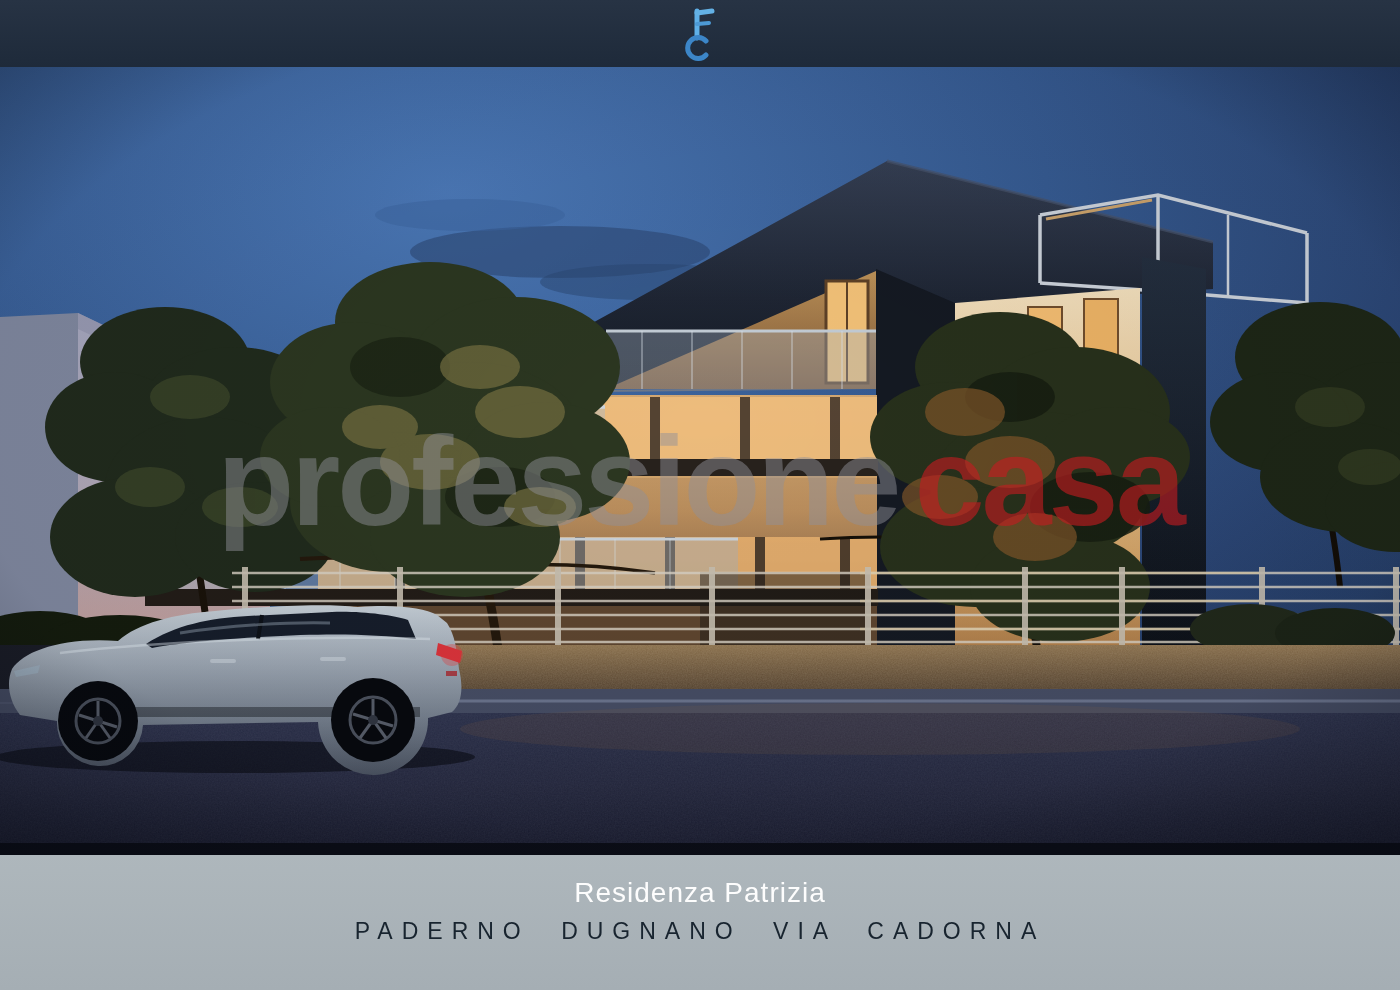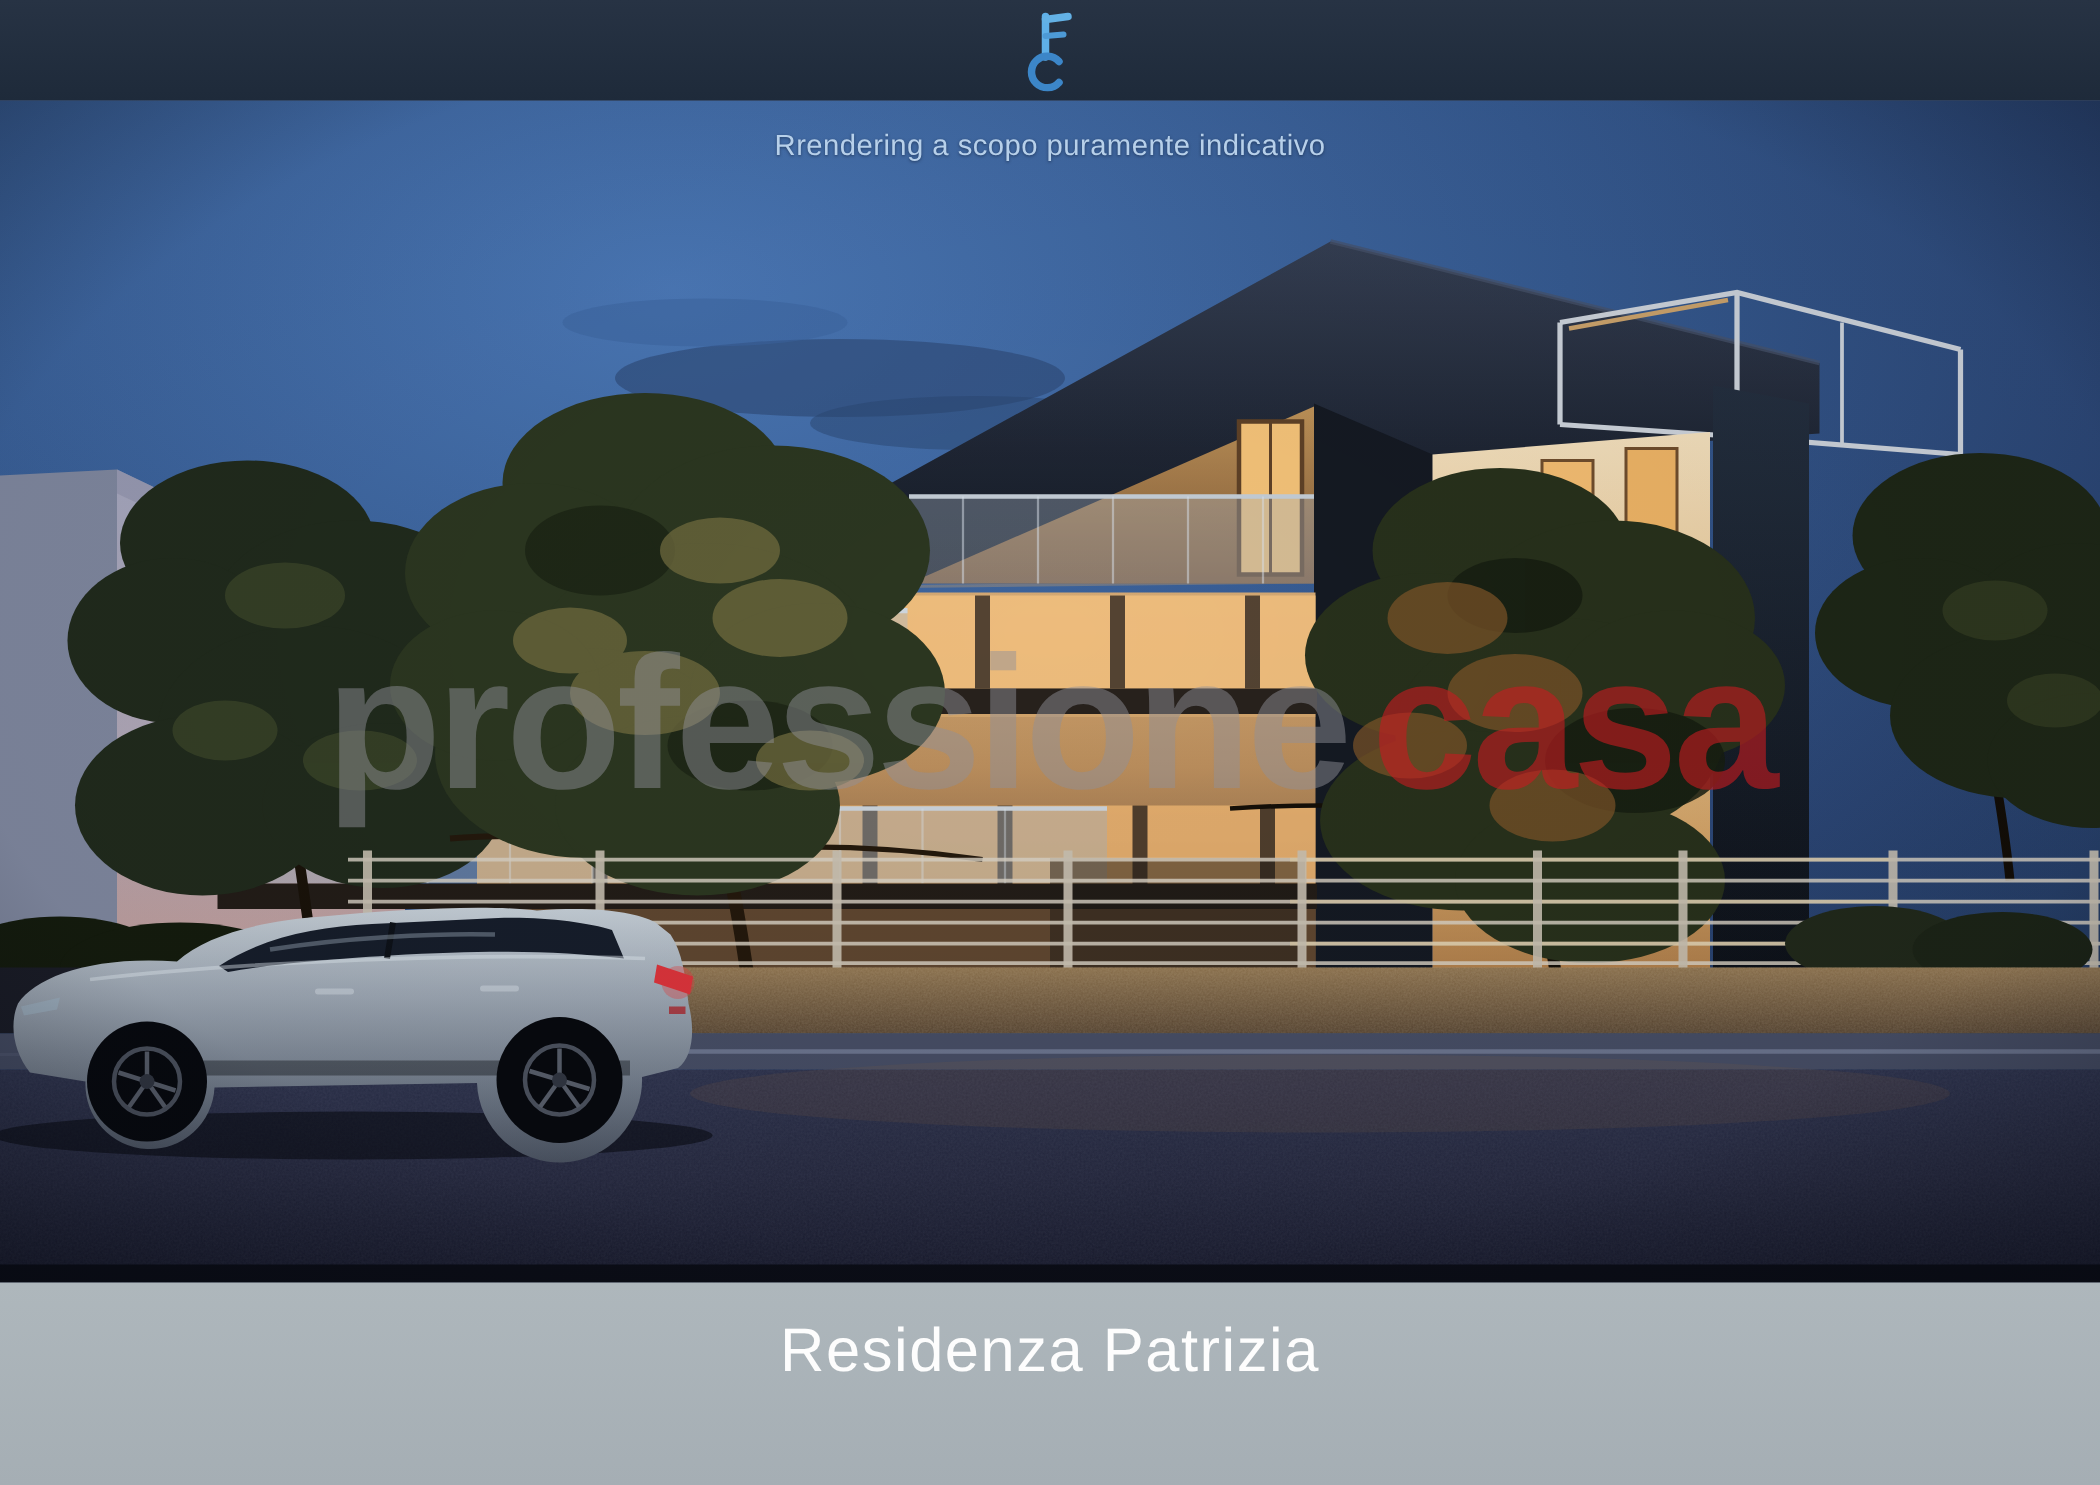--- a/index.html
+++ b/index.html
@@ -29,21 +29,21 @@
   }
   .watermark .wm-gray{color:rgba(145,145,152,.48);margin-top:41px;}
   .watermark .wm-red{color:rgba(196,28,33,.62);margin-left:16px;}
   
   .footer{
     position:absolute;top:855px;left:0;width:1400px;height:135px;
     background:linear-gradient(#aeb7bc,#a5aeb4);
     display:flex;flex-direction:column;align-items:center;justify-content:flex-start;
   }
   .footer .title{
-    margin-top:22px;font-size:41px;font-weight:normal;color:#fdfdfd;
+    margin-top:22px;font-size:28px;font-weight:normal;color:#fdfdfd;
     letter-spacing:1px;
   }
   .footer .subtitle{
     margin-top:9px;font-size:23px;font-weight:normal;color:#18242f;
     letter-spacing:9px;word-spacing:16px;
   }
 </style>
 </head>
 <body>
 
@@ -438,22 +438,22 @@
           <circle cx="452" cy="588" r="11" fill="rgba(230,60,60,.35)"></circle>
           <path d="M438,576 L462,584 L460,596 L436,588 Z" fill="#d8333a"></path>
           <rect x="446" y="604" width="11" height="5" fill="#a8262c" opacity=".8"></rect>
         </g>
         <polygon points="14,604 40,598 38,606 16,610" fill="#9fb4c4" opacity=".6"></polygon>
       </g>
 
       <rect x="0" y="0" width="1400" height="788" fill="url(#vigGrad)"></rect>
     </svg>
 
-    <div class="disclaimer">Rrendering a scopo puramente indicativo</div>
 
     <div class="watermark"><span class="wm-gray">professione</span><span class="wm-red">casa</span></div>
   </div>
 
   <footer class="footer">
     <div class="title">Residenza Patrizia</div>
+    <div class="subtitle">PADERNO DUGNANO VIA CADORNA</div>
   </footer>
 
 </div>
 
 </body></html>

